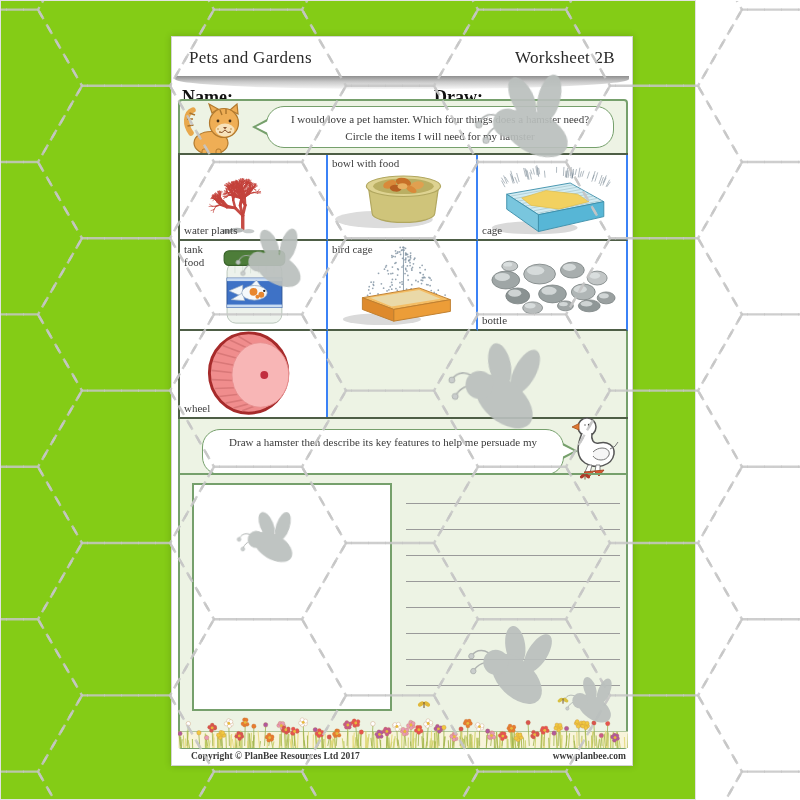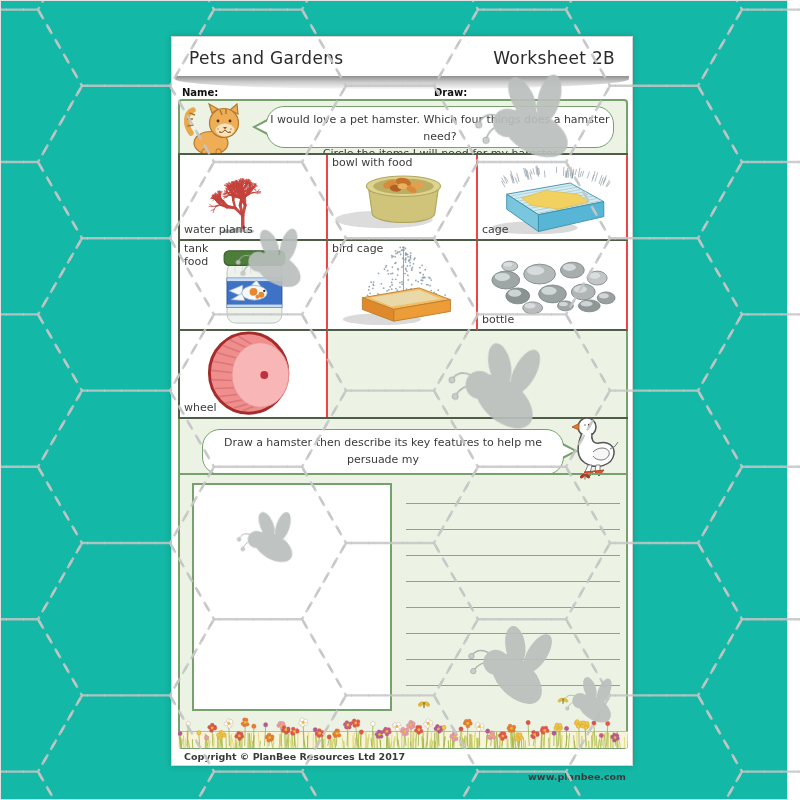--- a/index.html
+++ b/index.html
@@ -1,31 +1,31 @@
 <!DOCTYPE html>
 <html><head>
 <meta charset="utf-8">
 <style>
   * { box-sizing: border-box; margin: 0; padding: 0; }
   html,body { background:#fff; }
   body { font-family:"DejaVu Sans","Liberation Sans",sans-serif; width:800px; height:800px; position:relative; overflow:hidden; }
-  .stage { position:absolute; inset:0; width:788px; height:800px; background:#14b8a6; border:1px solid #e2e2e2; }
+  .stage { position:absolute; inset:0; width:696px; height:800px; background:#84cc16; border:1px solid #e2e2e2;font-family:Liberation Serif, serif; }
 
   
   .page { position:absolute; left:170px; top:35px; width:462px; height:730px;
           background:#fff; border:1px solid #d4d4d4; box-shadow:0 0 7px rgba(0,0,0,.18); }
 
   .header-band { position:absolute; left:3px; top:3px; width:454px; height:36px; background:#fff;
                  display:flex; align-items:center; justify-content:space-between; padding:0 14px;
                  font-size:17px; color:#2a2a2a; letter-spacing:.3px; }
   .swoosh { position:absolute; left:3px; top:39px; width:454px; height:13px;
             background:linear-gradient(to bottom,#8f8f8f 0%,#c9c9c9 45%,#f7f7f7 100%);
             border-radius:0 0 45% 45% / 0 0 10px 10px; }
 
-  .fields-row { position:absolute; left:0; top:50px; width:462px; height:15px; font-size:10px; font-weight:bold; color:#111; }
+  .fields-row { position:absolute; left:0; top:50px; width:462px; height:15px; font-size:18px; font-weight:bold; color:#111; }
   .fields-row .lbl { position:absolute; top:0; }
   .fields-row .wline { position:absolute; height:0; border-bottom:1.7px solid #1a1a1a; top:12px; }
 
   
   .frame { position:absolute; left:6px; top:62px; width:450px; height:650px;
            background:#edf3e4; border:2px solid #76a06c; border-radius:4px; }
 
   .bubble { position:absolute; background:#fff; border:1.6px solid #76a06c; border-radius:18px;
             font-size:11px; color:#3a3a3a; text-align:center; line-height:1.55; padding-top:4px; }
   .bubble span { display:block; }
@@ -40,43 +40,43 @@
   .bubble2::after  { content:""; position:absolute; right:-11px; top:15px; border-top:6px solid transparent;
                      border-bottom:6px solid transparent; border-left:12px solid #fff; }
 
   .cat-wrap  { position:absolute; left:2px;  top:2px;   width:64px; height:54px; }
   .duck-wrap { position:absolute; left:385px; top:314px; width:58px; height:62px; }
 
   
   .grid { position:absolute; left:-2px; top:52px; width:450px; display:grid;
           grid-template-columns:150px 150px 150px; grid-template-rows:86px 90px 86px;
           border-top:2px solid #4e5e46; border-bottom:2px solid #4e5e46; }
-  .cell { position:relative; background:#fff; border-right:2px solid #ef4444; border-bottom:2px solid #4e5e46; overflow:hidden; }
+  .cell { position:relative; background:#fff; border-right:2px solid #3b82f6; border-bottom:2px solid #4e5e46; overflow:hidden; }
   .cell:nth-child(3n+1){ border-left:2px solid #4e5e46; }
   .cell:nth-child(n+7){ border-bottom:none; }
   .cell .icon { position:absolute; inset:0; width:100%; height:100%; }
   .cell-label { position:absolute; font-size:11px; color:#3c3c3c; left:4px; z-index:2; line-height:1.15; }
   .lab-top    { top:2px; }
   .lab-bottom { bottom:2px; }
   .lab-narrow { width:34px; }
 
   
   .writing { position:absolute; left:-2px; top:372px; width:450px; height:260px;
              border-top:2px solid #76a06c; border-bottom:2px solid #76a06c; }
   .draw-box { position:absolute; left:14px; top:8px; width:200px; height:228px; background:#fff; border:2px solid #76a06c; }
   .lines { position:absolute; left:228px; top:0; width:214px; }
   .wrt-line { position:absolute; left:0; width:214px; height:0; border-top:1.6px solid #9a9a9a; }
 
   .flowers-wrap { position:absolute; left:-2px; top:610px; width:450px; height:37px; }
   .flowers-wrap svg { width:100%; height:100%; }
 
   
   .footer { position:absolute; left:0; top:714px; width:462px; height:14px; font-size:9.5px; font-weight:bold; color:#3a3a3a; }
-  .footer .copy { position:absolute; left:12px; }
-  .footer .site { position:absolute; right:8px;margin-top:20px; }
+  .footer .copy { position:absolute; left:19px; }
+  .footer .site { position:absolute; right:8px; }
 
   
   #overlay { position:absolute; inset:0; width:800px; height:800px; z-index:40; pointer-events:none; }
 </style>
 </head>
 <body>
 
 <div class="stage">
   <div class="page">
 

